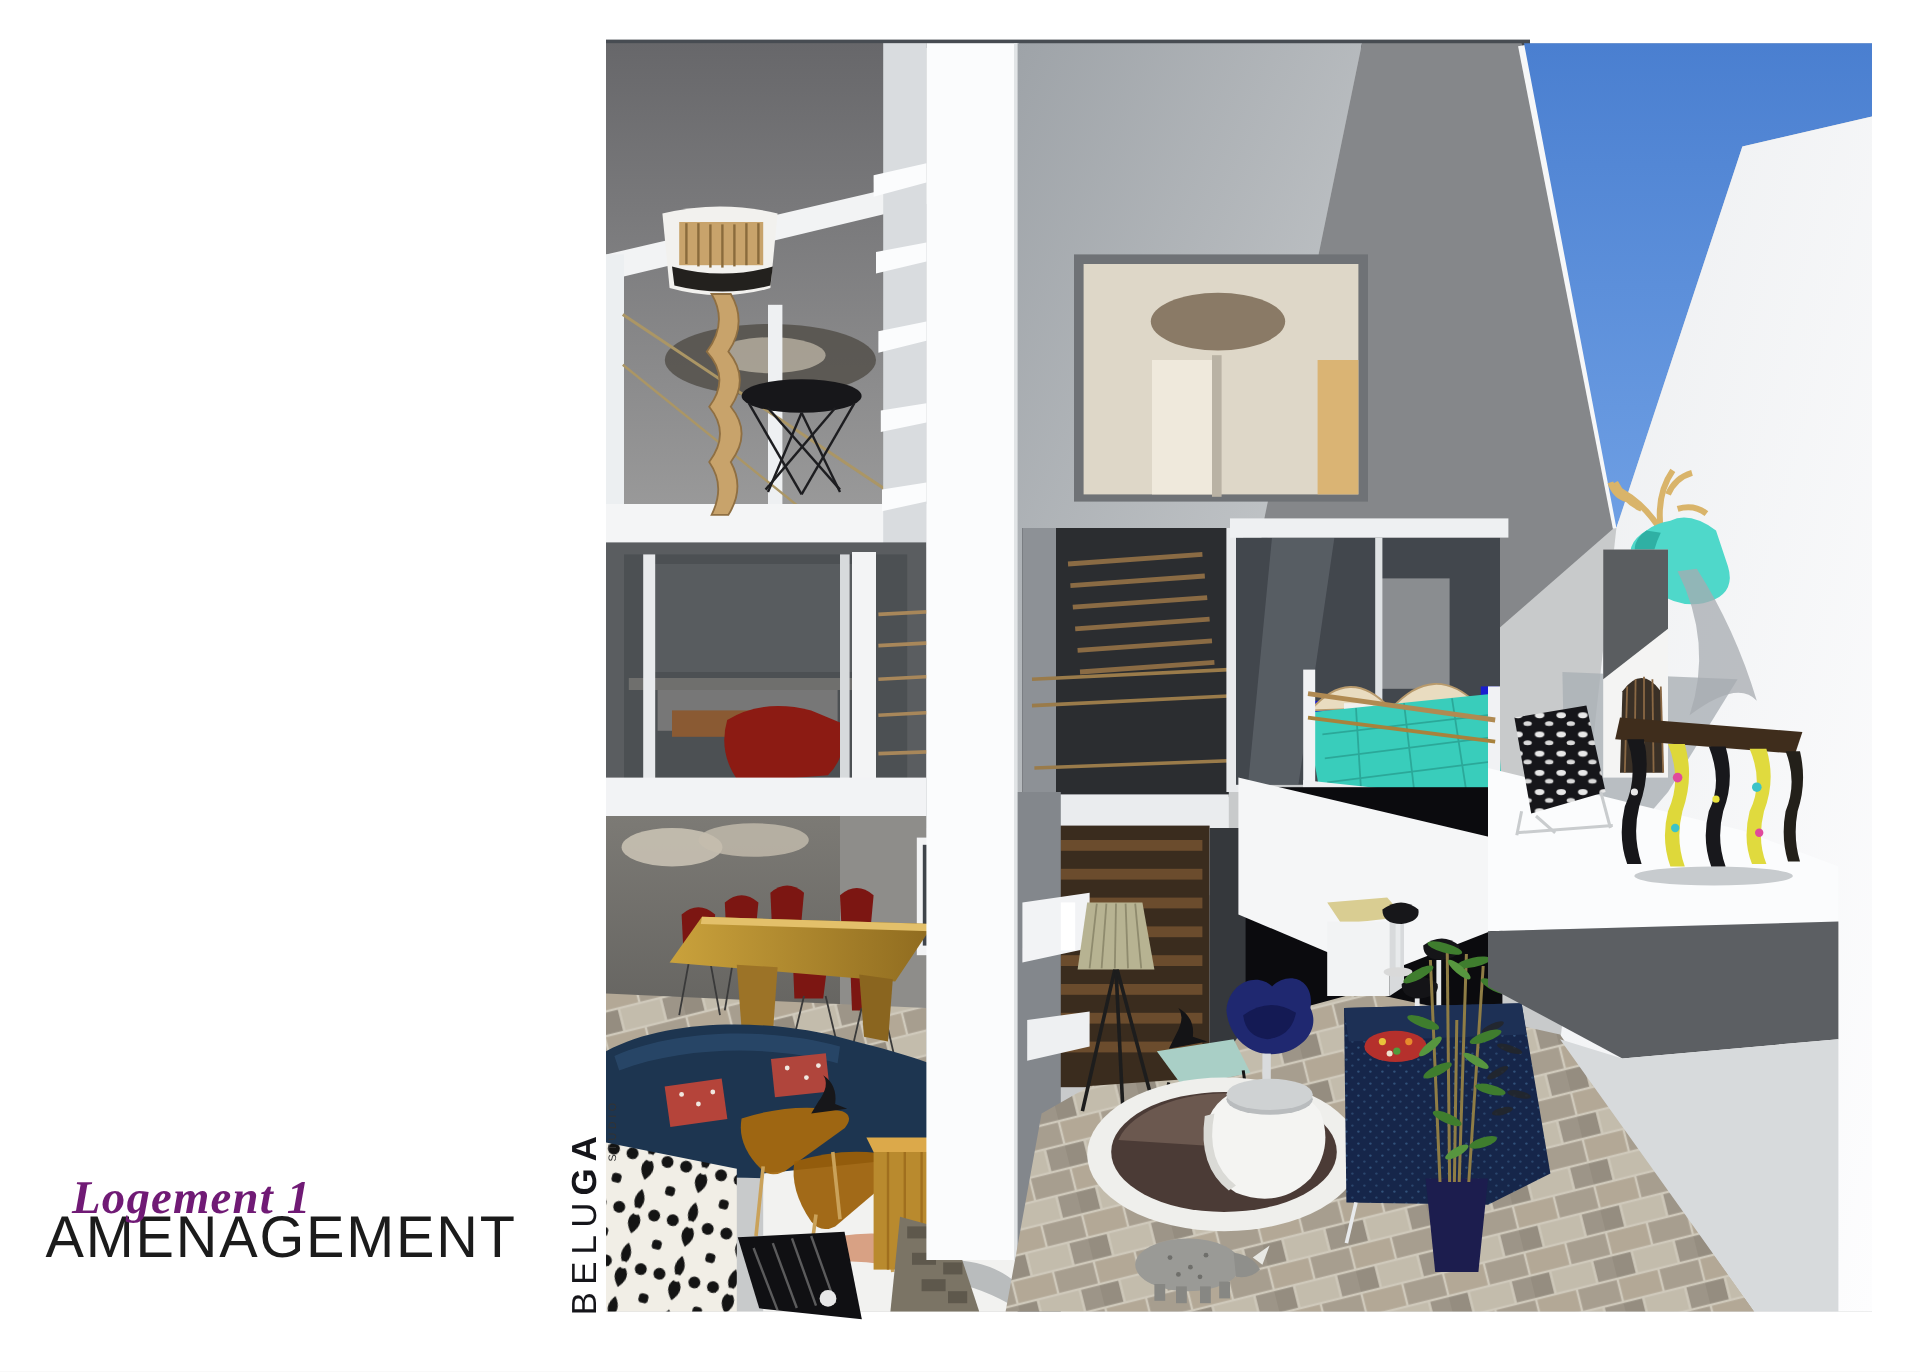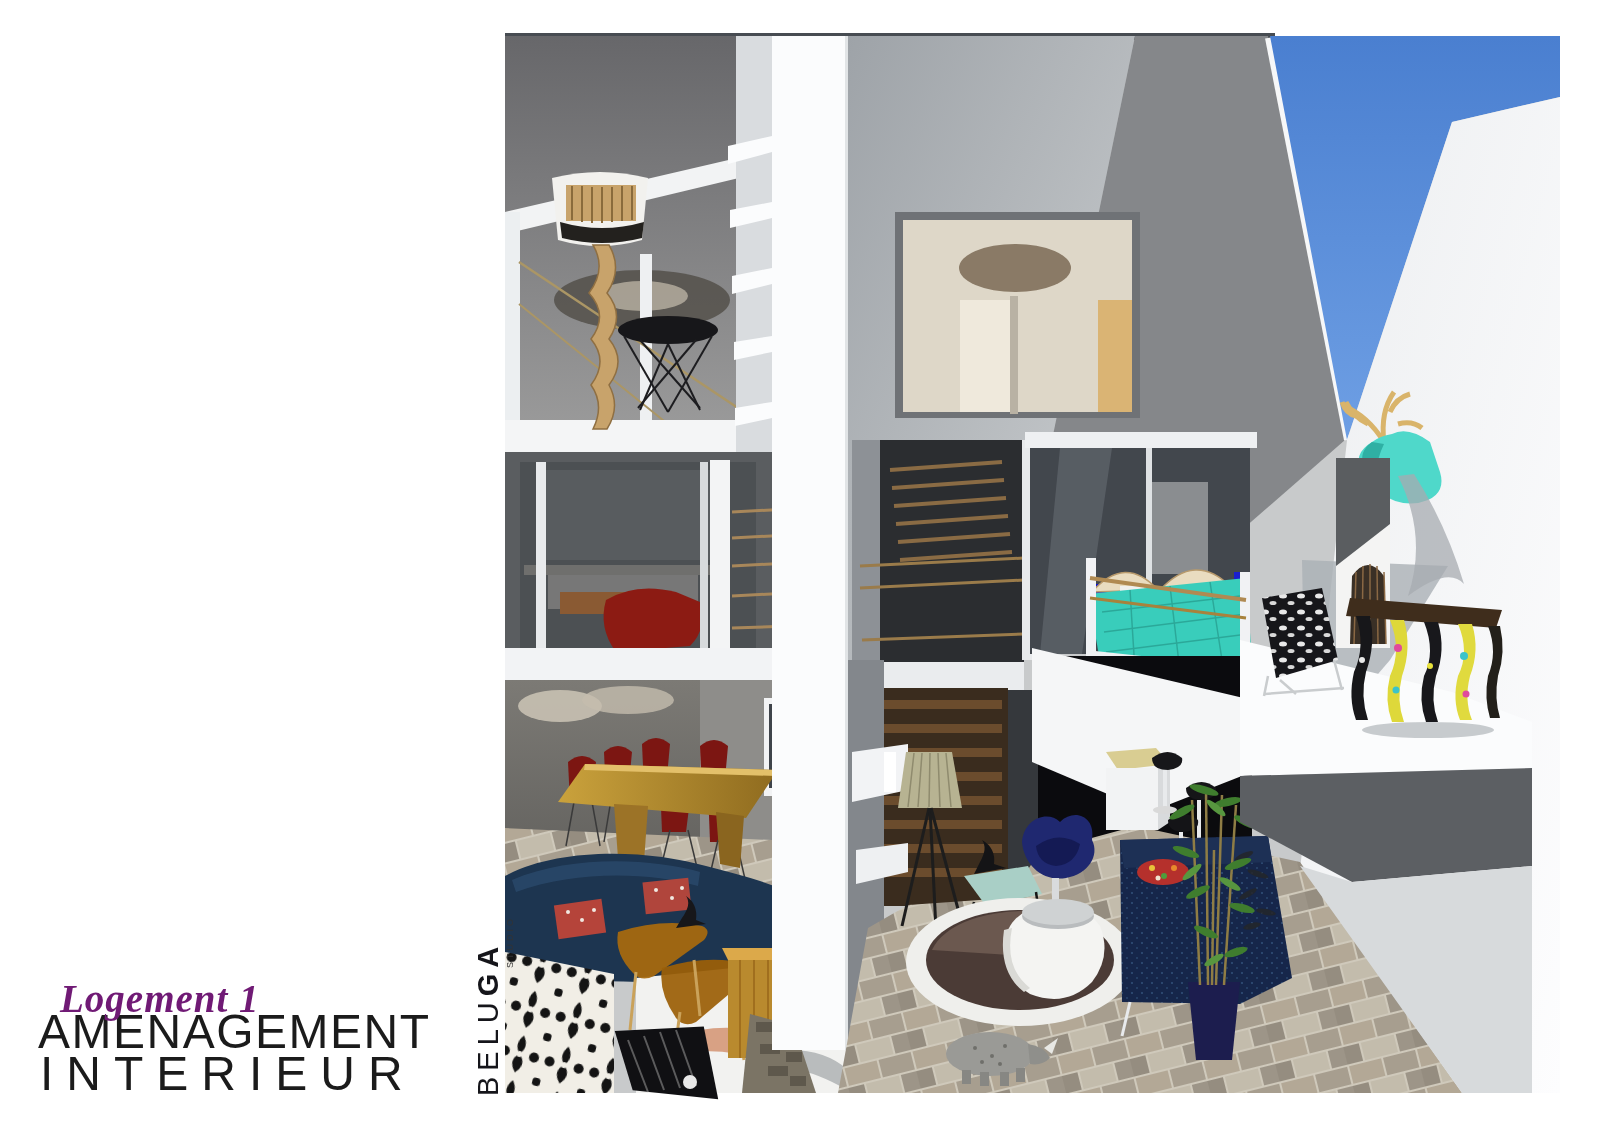--- a/index.html
+++ b/index.html
@@ -580,17 +580,16 @@
               <circle cx="1430" cy="666" r="3" fill="#e8e23c"></circle>
     </g>
   </g>
 </g>
 
 </svg>
 </div>
 
 <div class="caption proj-title">Logement 1</div>
 <div class="caption sub1">AMENAGEMENT</div>
-<div class="caption sub2">INTERIEUR</div>
 <div class="brand"><span>BELU</span><span class="bold">GA</span></div>
 <div class="brand-sub">STUDIO</div>
 
 </div>
 
 </body></html>

